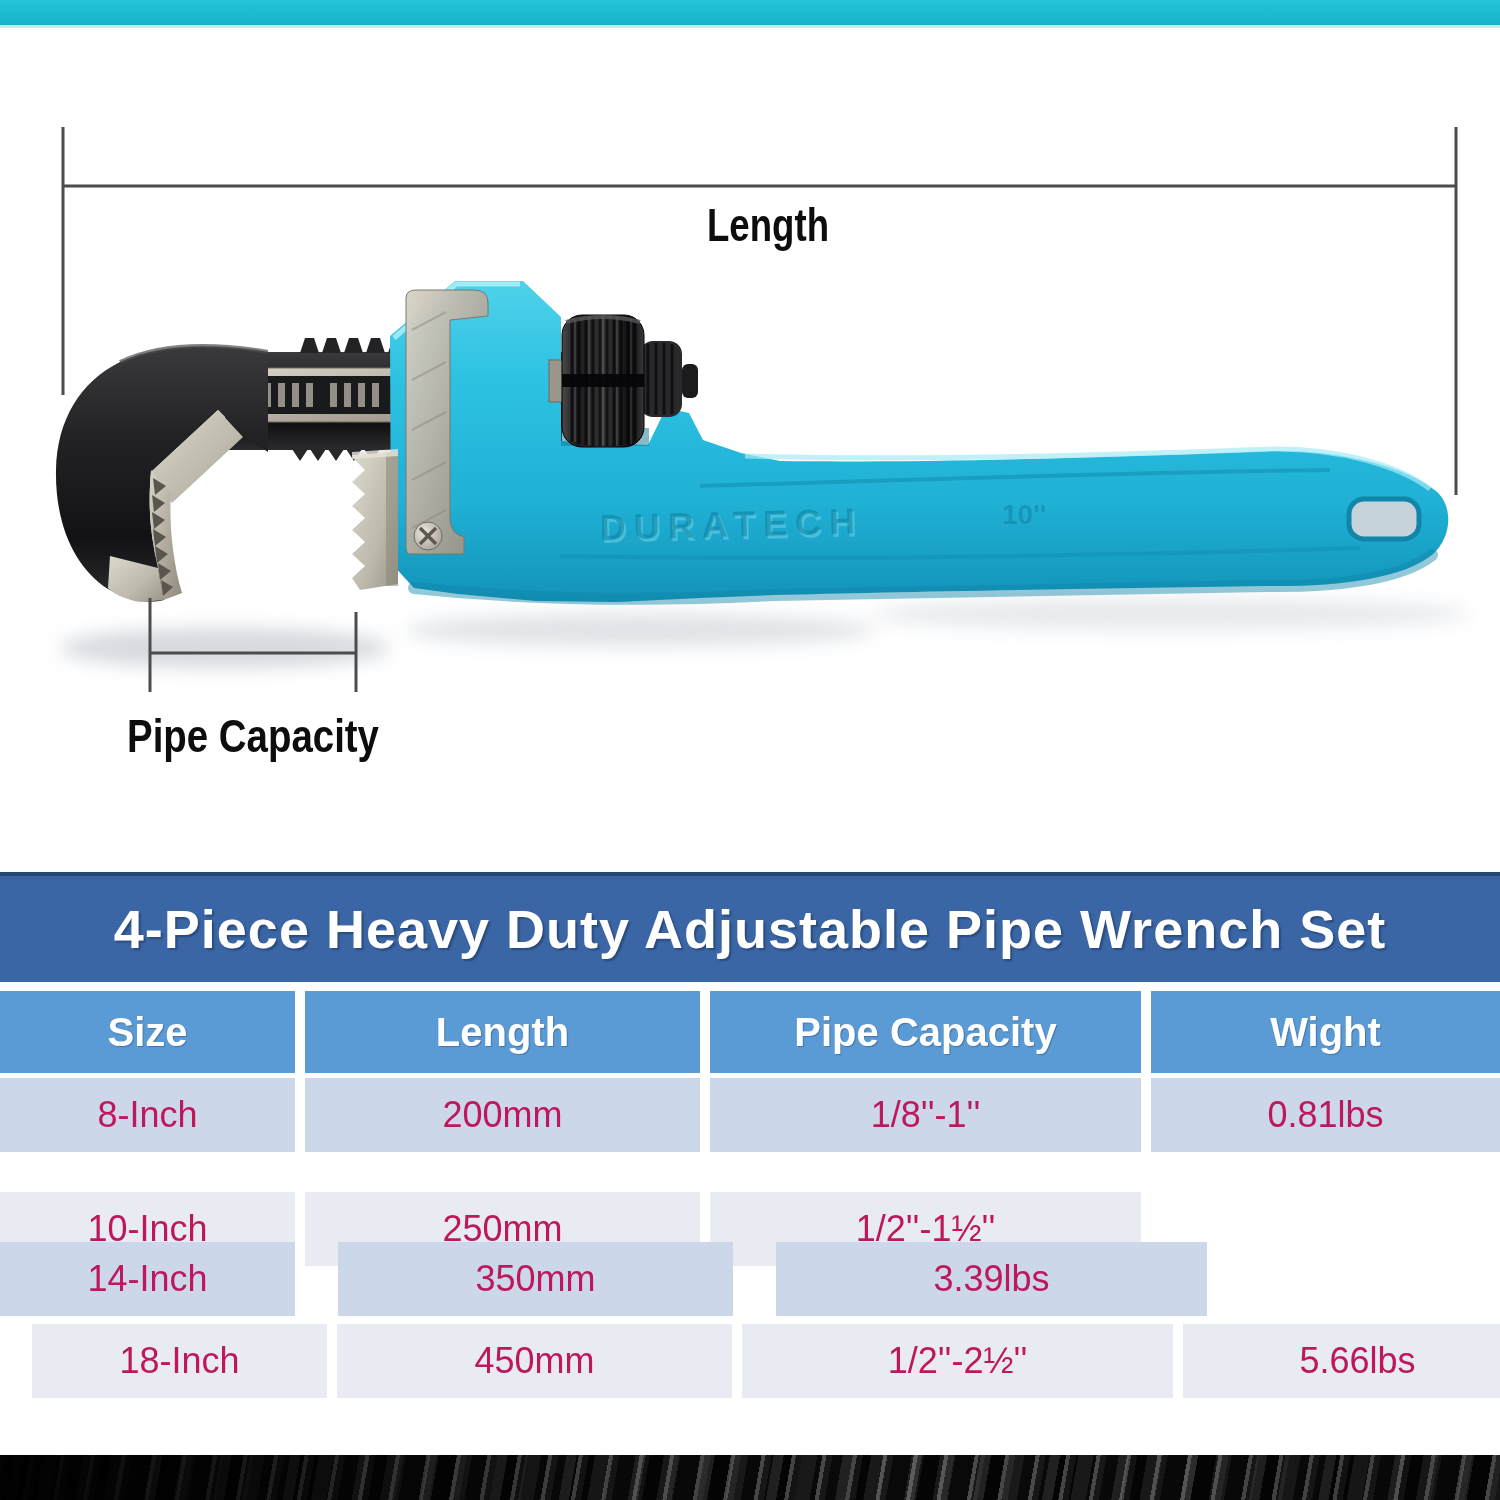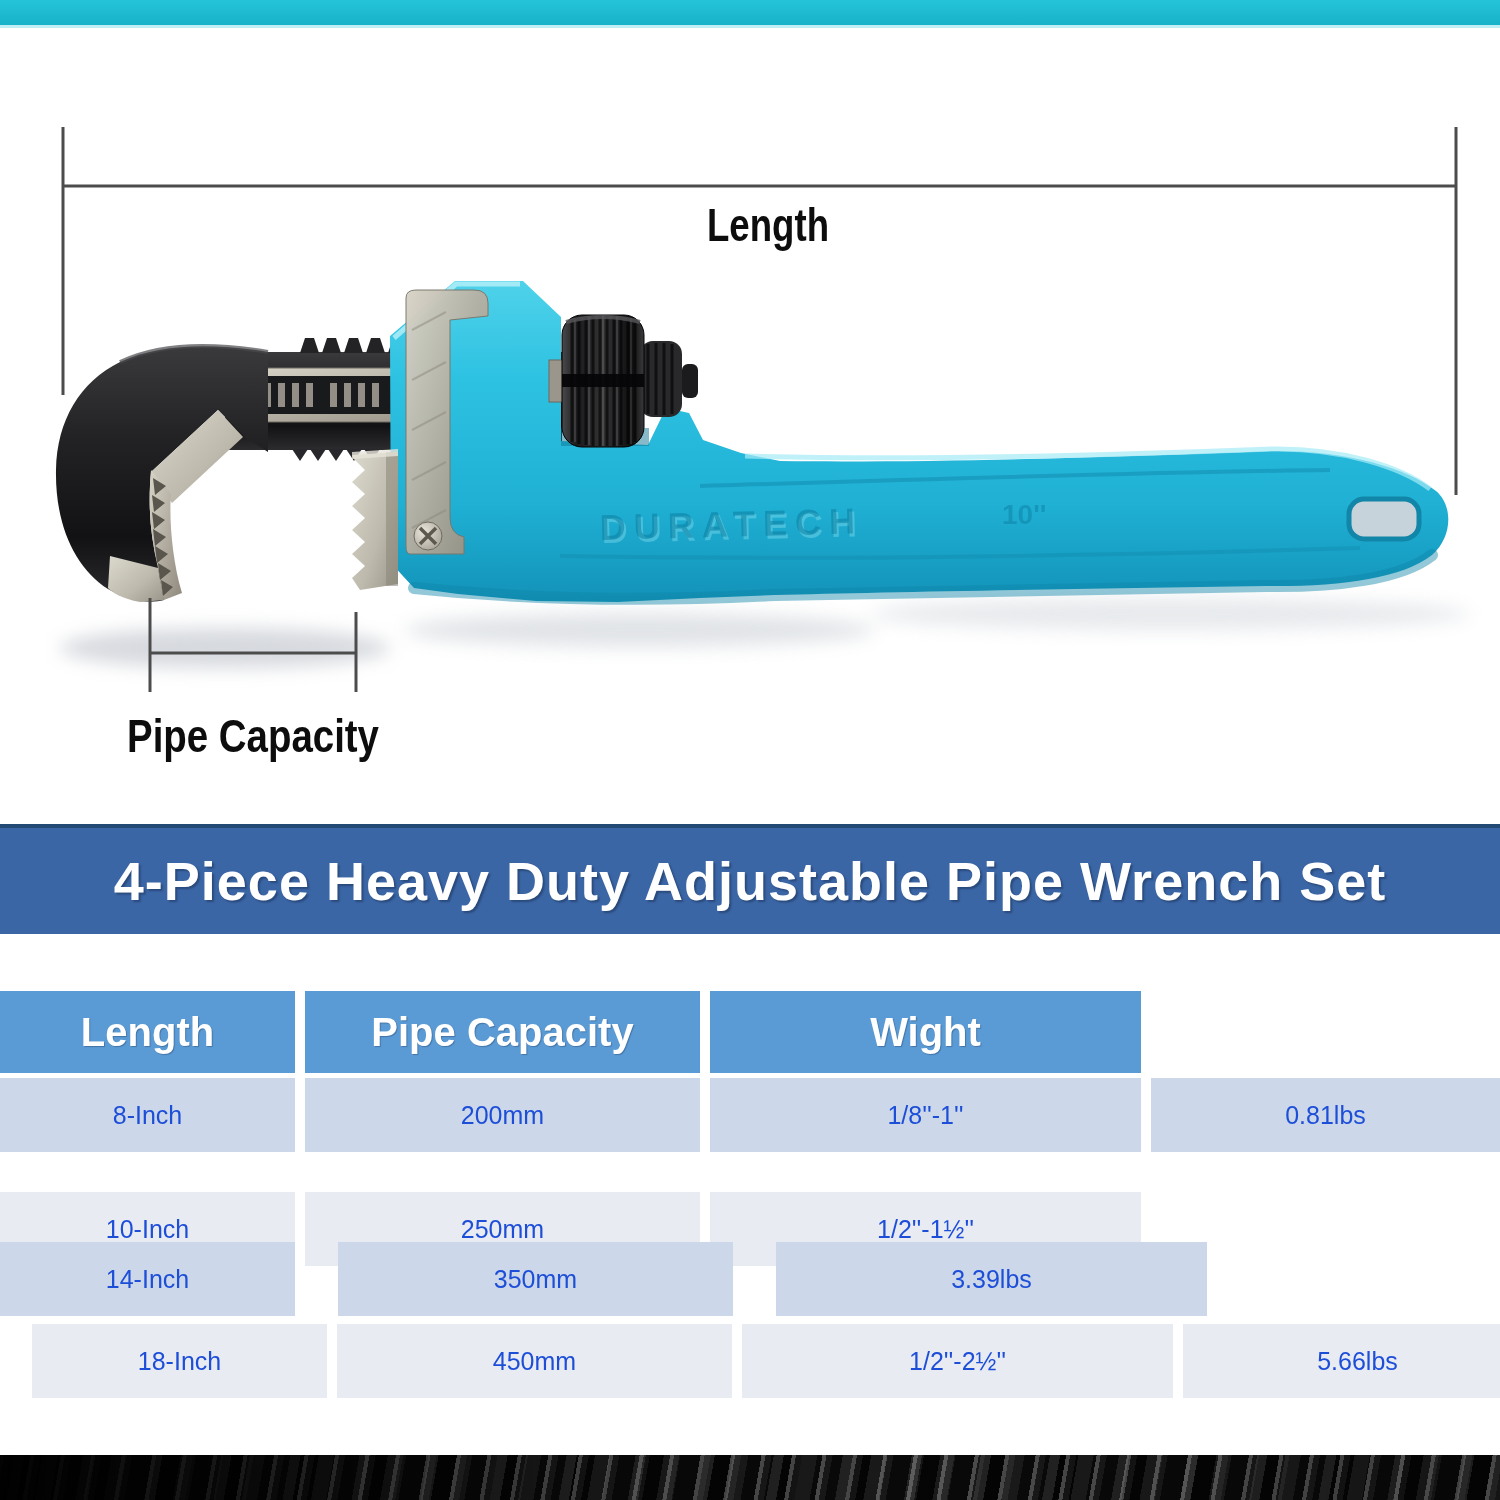--- a/index.html
+++ b/index.html
@@ -4,33 +4,33 @@
 <style>
   html,body{margin:0;padding:0;background:#ffffff;}
   .page{position:relative;width:1500px;height:1500px;background:#ffffff;overflow:hidden;
         font-family:"Liberation Sans",sans-serif;}
   .top-bar{position:absolute;left:0;top:0;width:1500px;height:25px;
            background:linear-gradient(#25c4d9,#17b2c8);
            border-bottom:3px solid #bfeef5;}
   .figure-svg{position:absolute;left:0;top:0;}
 
   
-  .title-bar{position:absolute;left:0;top:824px;width:1500px;height:110px;
+  .title-bar{position:absolute;left:0;top:872px;width:1500px;height:110px;
              background:#3b66a6;border-top:4px solid #234a74;box-sizing:border-box;
              display:flex;align-items:center;justify-content:center;}
   .title-bar span{color:#ffffff;font-size:54px;font-weight:bold;letter-spacing:1px;
                   text-shadow:2px 2px 2px rgba(20,40,70,.45);white-space:nowrap;}
   .grid-row{position:absolute;left:0;width:1500px;display:grid;
             grid-template-columns:295px 395px 431px 349px;column-gap:10px;}
   .grid-row .cell{display:flex;align-items:center;justify-content:center;white-space:nowrap;}
   .thead{top:991px;height:82px;}
   .thead .cell{background:#5b9bd5;color:#ffffff;font-size:40px;font-weight:bold;
                text-shadow:1px 1px 1px rgba(30,60,100,.4);}
   .trow{height:74px;}
-  .trow .cell{color:#1d4ed8;font-size:25px;}
+  .trow .cell{color:#be185d;font-size:36px;}
   .r1{top:1078px;} .r2{top:1160px;margin-top:32px;} .r3{top:1242px;gap:43px;} .r4{top:1324px;margin-left:32px;}
   .row-odd .cell{background:#ccd8e9;}
   .row-even .cell{background:#e9ebf3;}
 
   
   .carbon-strip{position:absolute;left:0;top:1455px;width:1500px;height:45px;
     background:
       linear-gradient(90deg, rgba(0,0,0,.96) 0%, rgba(0,0,0,.75) 14%, rgba(0,0,0,.25) 38%,
                       rgba(0,0,0,.10) 62%, rgba(0,0,0,.28) 100%),
       repeating-linear-gradient(100deg, rgba(255,255,255,.30) 0 4px, rgba(255,255,255,.07) 4px 10px,
@@ -215,20 +215,21 @@
       <line x1="150" y1="653" x2="356" y2="653"></line>
     </g>
     <text x="253" y="752" font-size="46" font-weight="bold" fill="#0d0d0d" text-anchor="middle" textLength="252" lengthAdjust="spacingAndGlyphs">Pipe Capacity</text>
   </svg>
 
   <div class="title-bar">
     <span>4-Piece Heavy Duty Adjustable Pipe Wrench Set</span>
   </div>
 
   <div class="grid-row thead">
+    <div class="cell">Size</div>
     <div class="cell">Length</div>
     <div class="cell">Pipe Capacity</div>
     <div class="cell">Wight</div>
   </div>
 
   <div class="grid-row trow r1 row-odd">
     <div class="cell">8-Inch</div>
     <div class="cell">200mm</div>
     <div class="cell">1/8''-1''</div>
     <div class="cell">0.81lbs</div>

